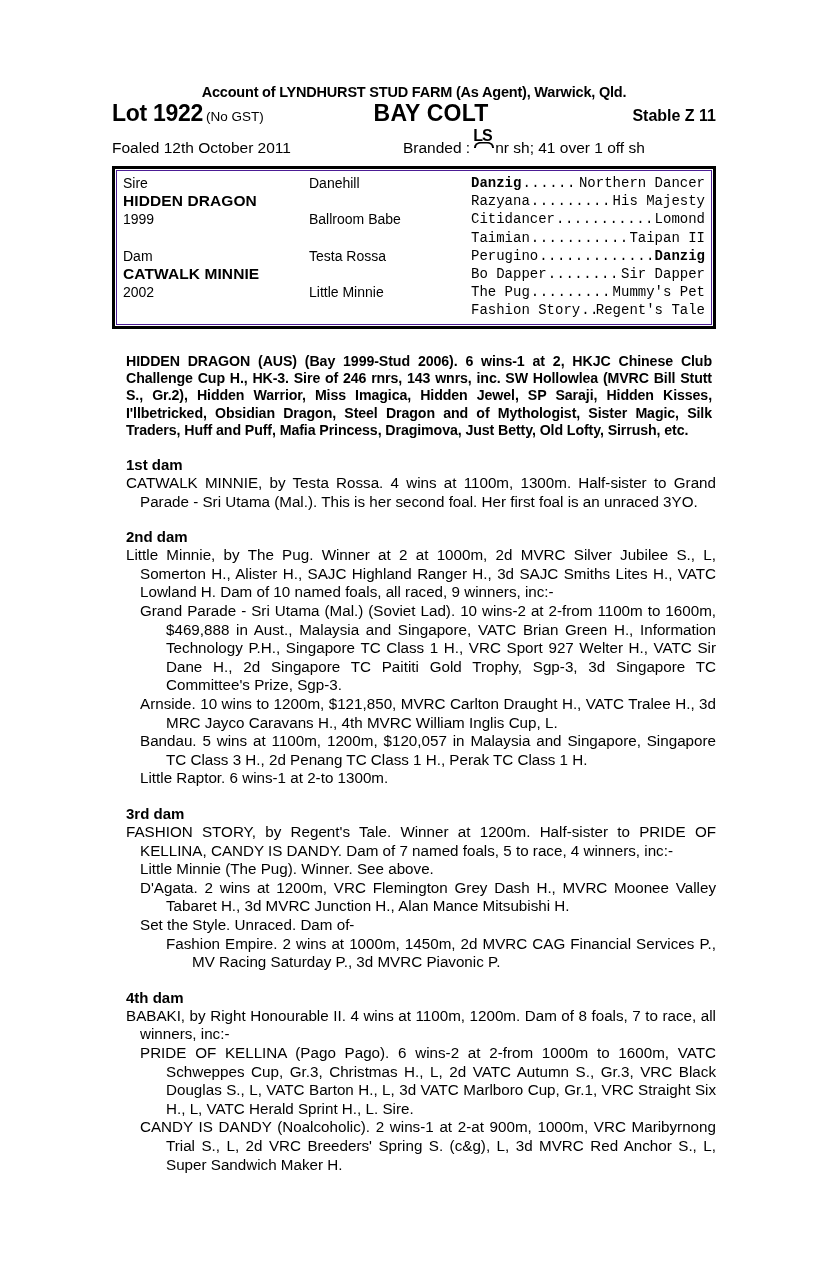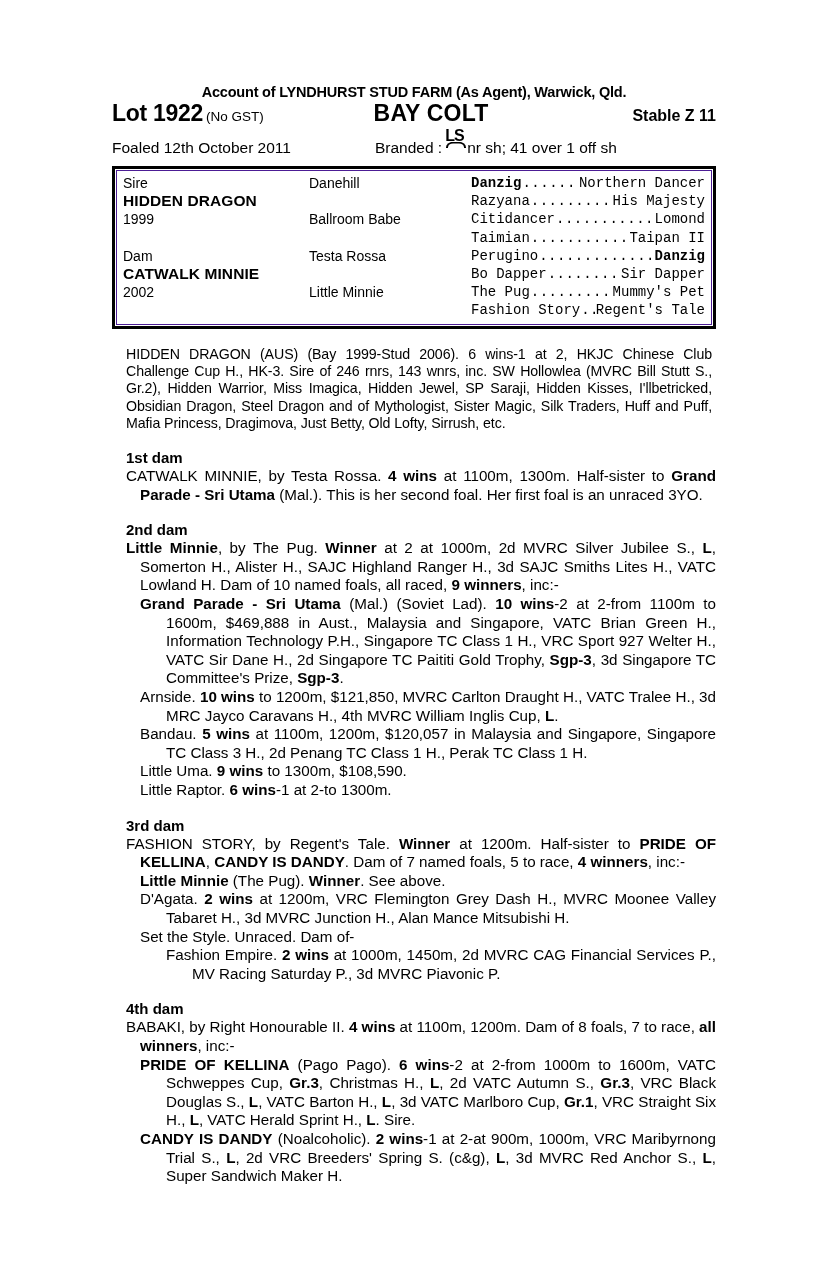--- a/index.html
+++ b/index.html
@@ -67,21 +67,21 @@
   .foaled-row {
     display: flex;
     align-items: baseline;
     margin-top: 9px;
     font-size: 15.5px;
     height: 22px;
   }
   .foaled-text { flex: 0 0 auto; white-space: nowrap; }
   .branded-text {
     flex: 0 0 auto;
-    margin-left: 84px;
+    margin-left: 112px;
     white-space: nowrap;
     display: flex;
     align-items: baseline;
   }
   .brand-mark {
     display: inline-block;
     position: relative;
     width: 20px;
     height: 18px;
     margin: 0 2px 0 3px;
@@ -145,22 +145,22 @@
     white-space: nowrap;
     letter-spacing: 0.5px;
     padding: 0 1px;
     font-size: 14px;
   }
   .gp-right { flex: 0 0 auto; }
   .gp-right.b { font-weight: bold; }
 
   
   .sire-para {
-    margin-top: 17px;
-    font-weight: normal;
+    margin-top: 24px;
+    font-weight: bold;
     font-size: 14.2px;
     line-height: 17.3px;
     text-align: justify;
     letter-spacing: -0.1px;
     padding: 0 4px 0 14px;
   }
 
   
   .dam-section { margin-top: 17px; }
   .dam-heading {
@@ -172,21 +172,21 @@
   .p {
     font-size: 15.2px;
     line-height: 18.6px;
     text-align: justify;
     text-justify: inter-word;
   }
   .p.lvl0 { padding-left: 14px; text-indent: -14px; margin-left: 14px; }
   .p.lvl1 { padding-left: 40px; text-indent: -26px; margin-left: 14px; }
   .p.lvl2 { padding-left: 66px; text-indent: -26px; margin-left: 14px; }
   .p.nojust { text-align: left; }
-  b { font-weight: bold; }
+  b { font-weight: normal; }
 </style>
 </head>
 <body>
 
 <div class="page">
 
   <div class="account-line">Account of LYNDHURST STUD FARM (As Agent), Warwick, Qld.</div>
 
   <div class="lot-row">
     <div class="lot-left">
@@ -302,21 +302,20 @@
       <div class="dam-section">
         <div class="dam-heading">1st dam</div>
         <div class="p lvl0">CATWALK MINNIE, by Testa Rossa. <b>4 wins</b> at 1100m, 1300m. Half-sister to <b>Grand Parade - Sri Utama</b> (Mal.). This is her second foal. Her first foal is an unraced 3YO.</div>
       </div>
       <div class="dam-section">
         <div class="dam-heading">2nd dam</div>
         <div class="p lvl0"><b>Little Minnie</b>, by The Pug. <b>Winner</b> at 2 at 1000m, 2d MVRC Silver Jubilee S., <b>L</b>, Somerton H., Alister H., SAJC Highland Ranger H., 3d SAJC Smiths Lites H., VATC Lowland H. Dam of 10 named foals, all raced, <b>9 winners</b>, inc:-</div>
         <div class="p lvl1"><b>Grand Parade - Sri Utama</b> (Mal.) (Soviet Lad). <b>10 wins</b>-2 at 2-from 1100m to 1600m, $469,888 in Aust., Malaysia and Singapore, VATC Brian Green H., Information Technology P.H., Singapore TC Class 1 H., VRC Sport 927 Welter H., VATC Sir Dane H., 2d Singapore TC Paititi Gold Trophy, <b>Sgp-3</b>, 3d Singapore TC Committee's Prize, <b>Sgp-3</b>.</div>
         <div class="p lvl1">Arnside. <b>10 wins</b> to 1200m, $121,850, MVRC Carlton Draught H., VATC Tralee H., 3d MRC Jayco Caravans H., 4th MVRC William Inglis Cup, <b>L</b>.</div>
         <div class="p lvl1">Bandau. <b>5 wins</b> at 1100m, 1200m, $120,057 in Malaysia and Singapore, Singapore TC Class 3 H., 2d Penang TC Class 1 H., Perak TC Class 1 H.</div>
-        <div class="p lvl1 nojust">Little Uma. <b>9 wins</b> to 1300m, $108,590.</div>
         <div class="p lvl1 nojust">Little Raptor. <b>6 wins</b>-1 at 2-to 1300m.</div>
       </div>
       <div class="dam-section">
         <div class="dam-heading">3rd dam</div>
         <div class="p lvl0">FASHION STORY, by Regent's Tale. <b>Winner</b> at 1200m. Half-sister to <b>PRIDE OF KELLINA</b>, <b>CANDY IS DANDY</b>. Dam of 7 named foals, 5 to race, <b>4 winners</b>, inc:-</div>
         <div class="p lvl1 nojust"><b>Little Minnie</b> (The Pug). <b>Winner</b>. See above.</div>
         <div class="p lvl1">D'Agata. <b>2 wins</b> at 1200m, VRC Flemington Grey Dash H., MVRC Moonee Valley Tabaret H., 3d MVRC Junction H., Alan Mance Mitsubishi H.</div>
         <div class="p lvl1 nojust">Set the Style. Unraced. Dam of-</div>
         <div class="p lvl2">Fashion Empire. <b>2 wins</b> at 1000m, 1450m, 2d MVRC CAG Financial Services P., MV Racing Saturday P., 3d MVRC Piavonic P.</div>
       </div>

